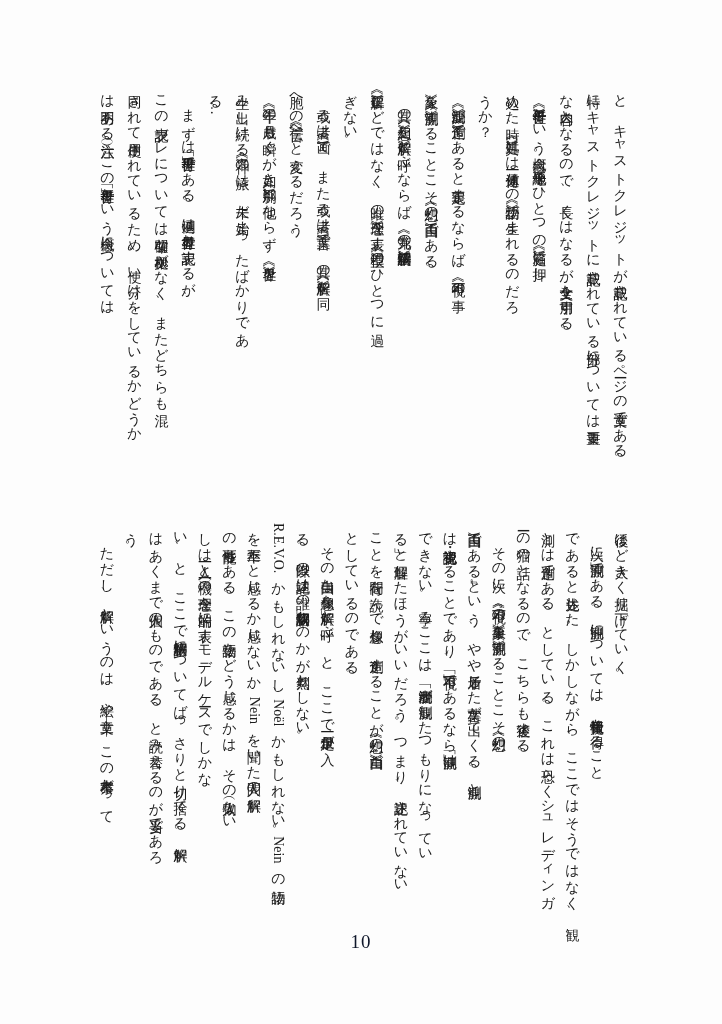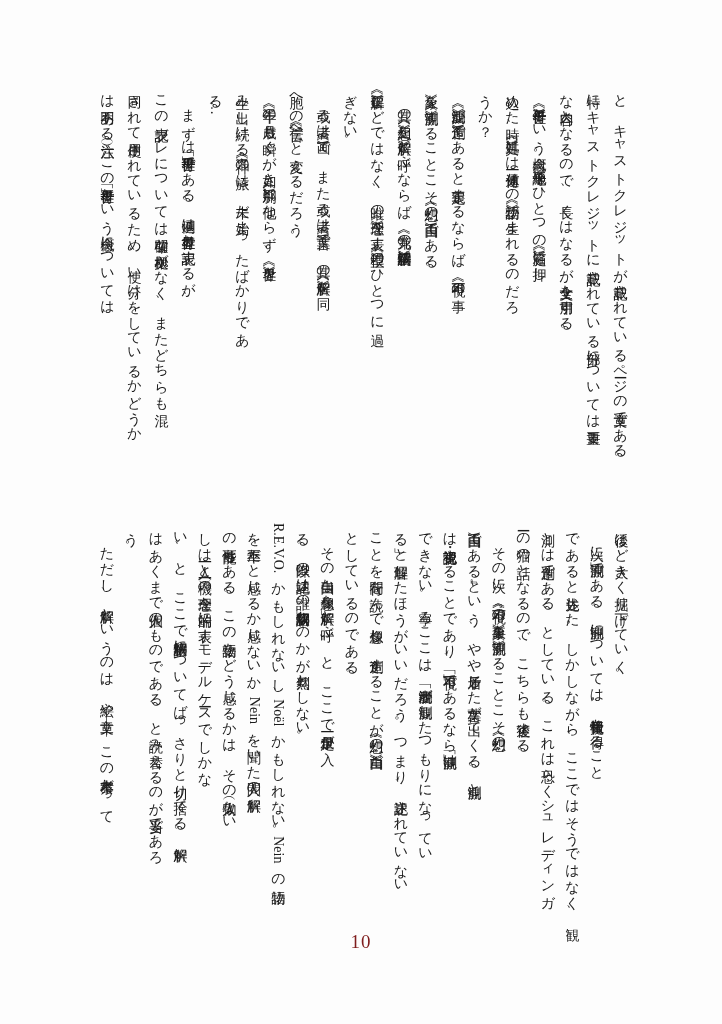--- a/index.html
+++ b/index.html
@@ -34,21 +34,21 @@
     line-height: 24.5px;
   }
   .page-number {
     position: absolute;
     top: 931px;
     left: 0;
     width: 100%;
     text-align: center;
     font-size: 19px;
     letter-spacing: 1px;
-    color: #7f1d1d;
+    color: #0f172a;
   }
 </style>
 </head>
 <body>
 
 <div class="page">
   <div class="text-band band-top">と、キャストクレジットが記載されているページの文章である。
 特にキャストクレジットに記載されている部分については重要
 な内容となるので、長くはなるが全文を引用する。
 　《平行世界》という概念。《地平線》をひとつの《箱庭》に押し

